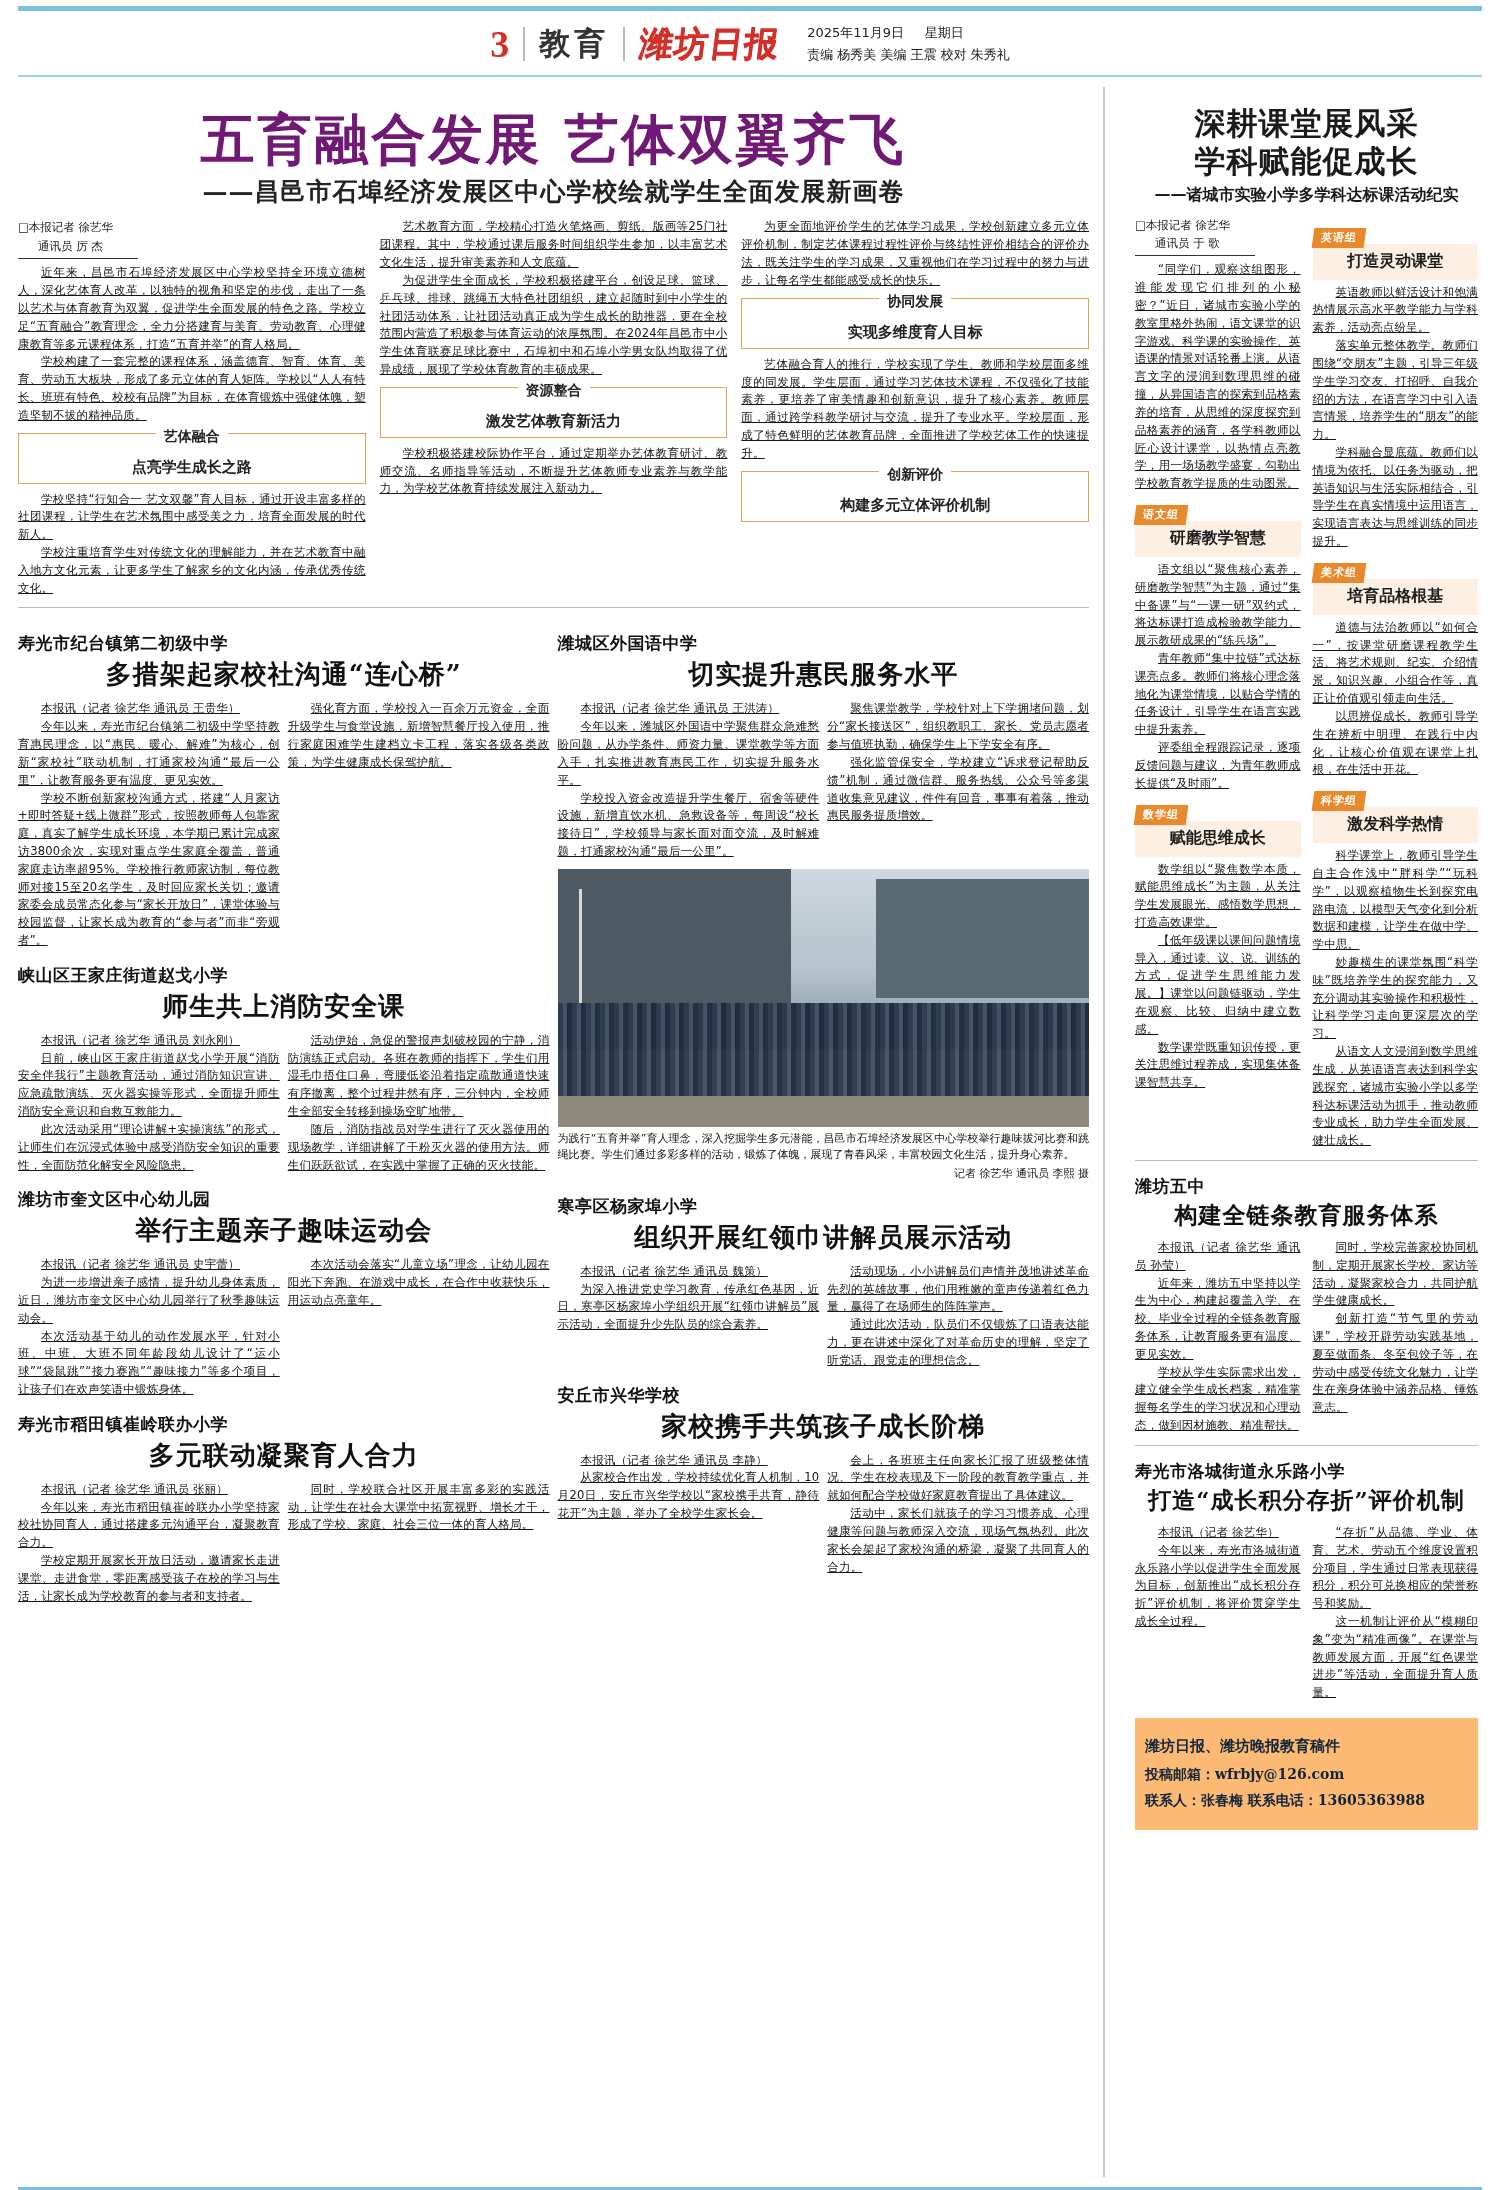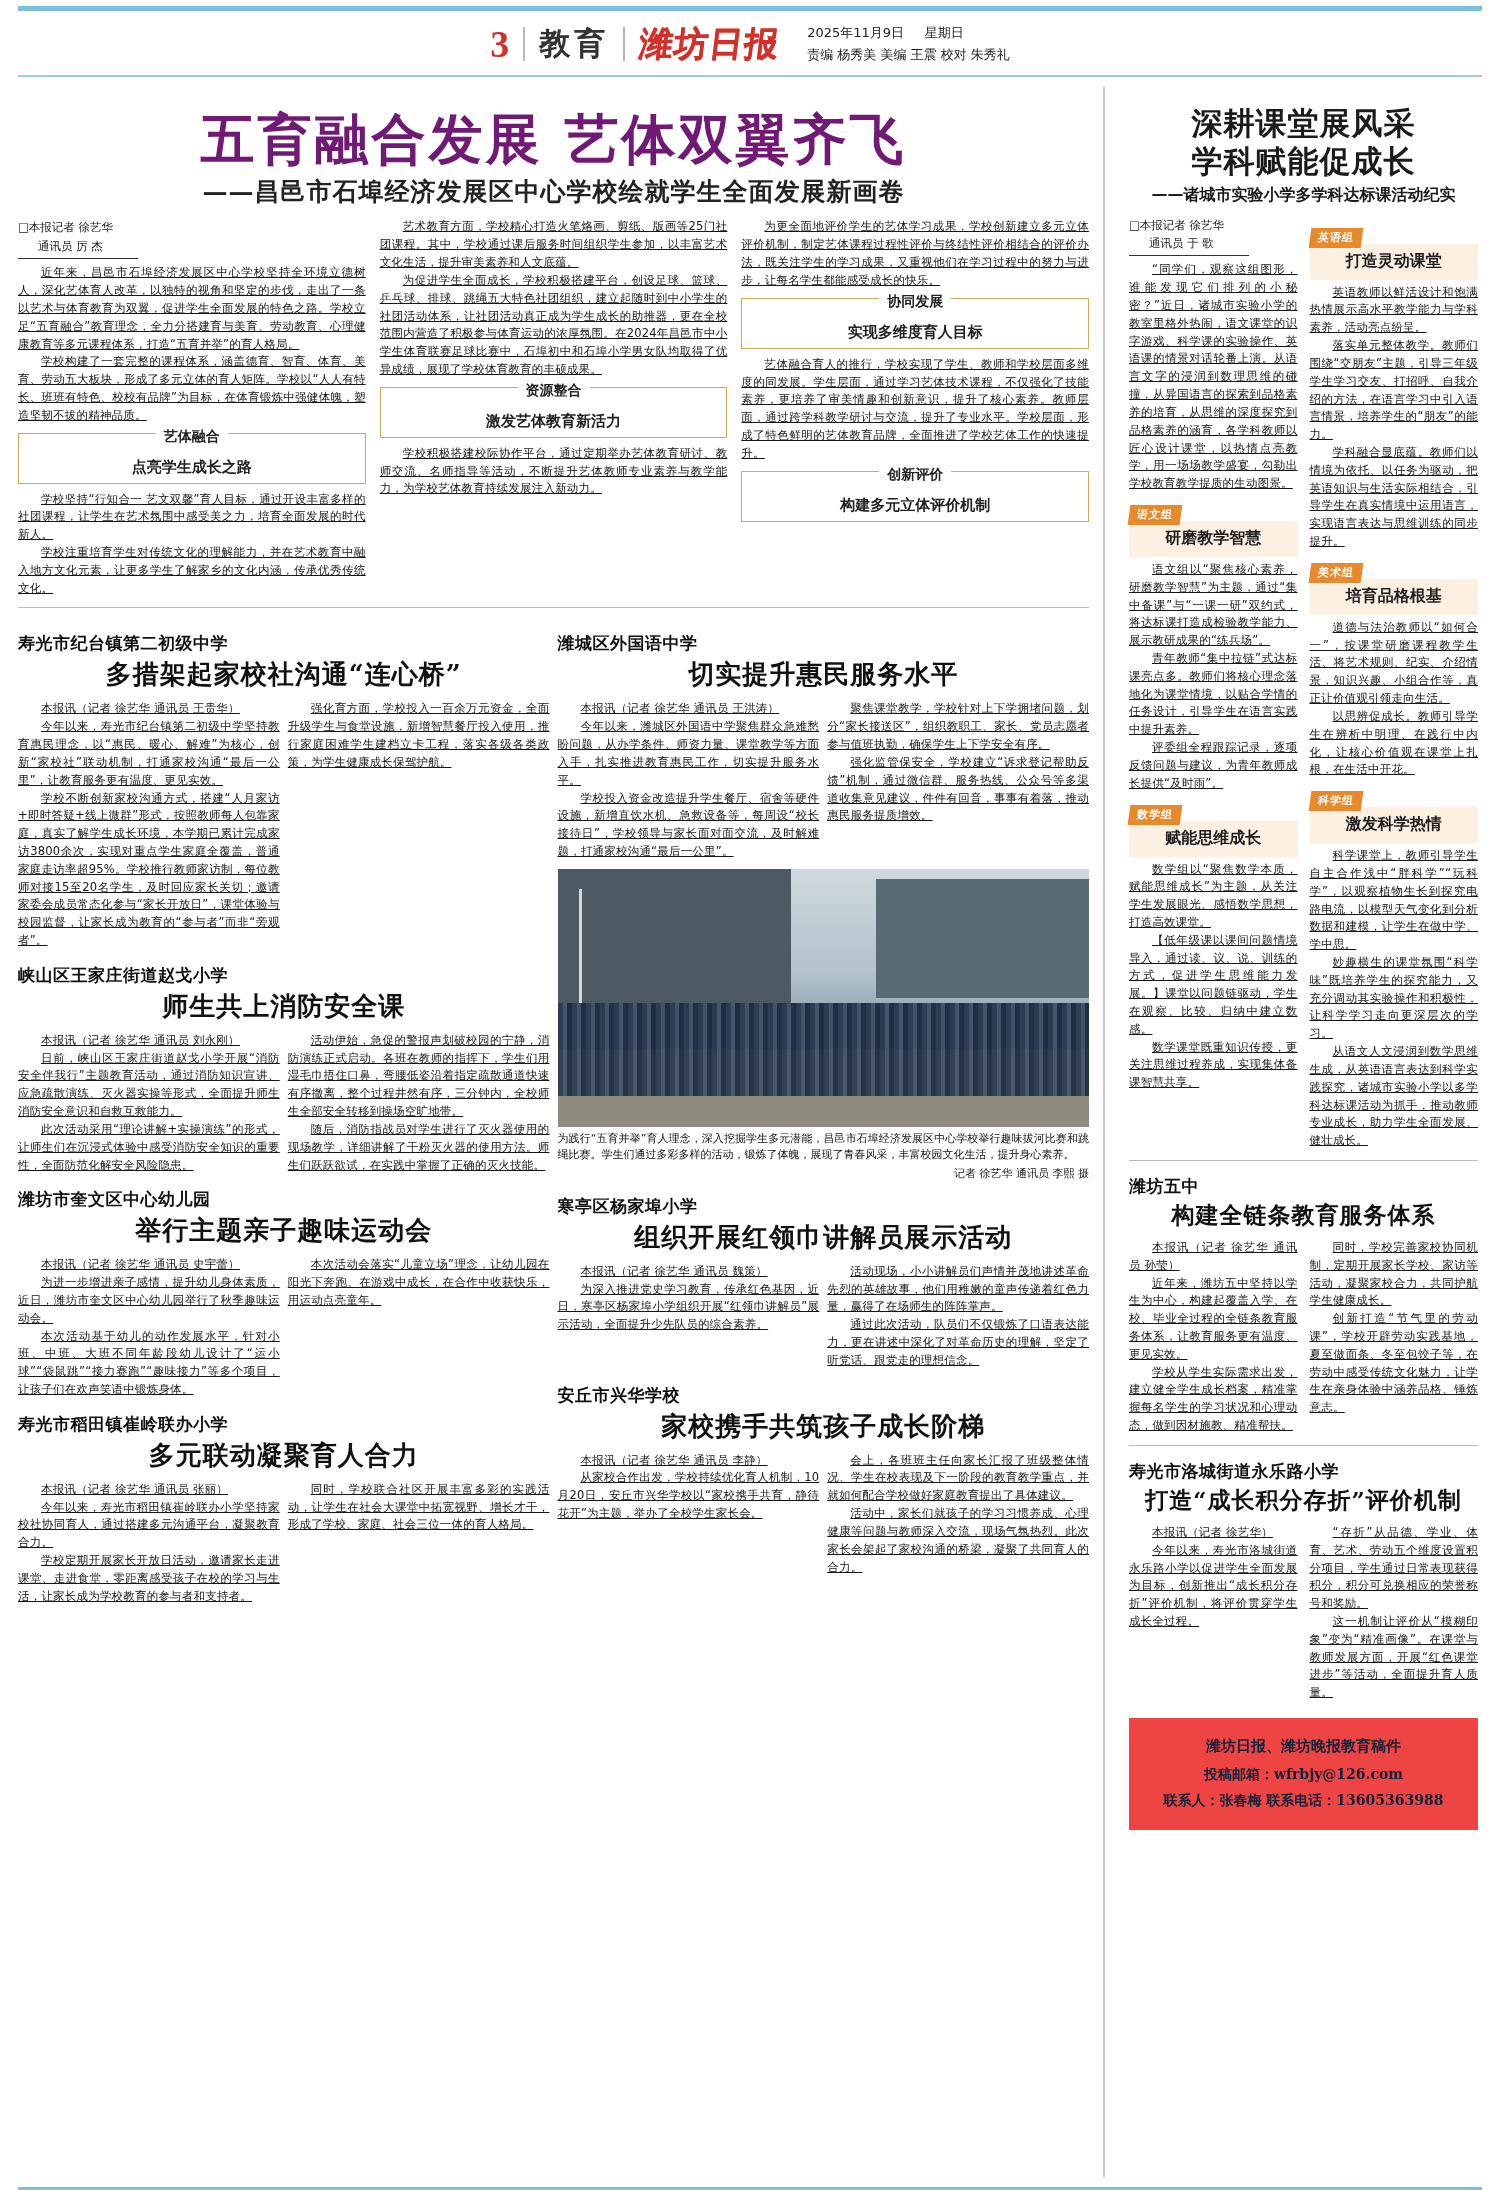--- a/index.html
+++ b/index.html
@@ -30,21 +30,21 @@
     text-shadow:0.5px 0.5px 0 #d4302a;
   }
   .mh-meta { font-size:13px; line-height:1.7; color:#222; margin-left:14px; }
   .mh-meta div { white-space:nowrap; }
   .rule-under-mh { height:2px; background:#9dcde6; margin:2px 0 0 0; }
 
   
   .content { display:flex; margin-top:10px; height:2090px; }
   .left-zone { width:1085px; padding-right:14px; }
   .vdiv { width:2px; background:#c9c9c9; margin:0 0px; }
-  .right-zone { width:373px; padding-left:24px; }
+  .right-zone { width:373px; padding-left:30px; }
 
   
   .lead-title {
     font-family:"DejaVu Serif", serif;
     font-size:54px; font-weight:bold; text-align:center;
     letter-spacing:3px; color:#701a75; line-height:1.12;
     margin:22px 0 6px 0;
   }
   .lead-sub {
     font-family:"DejaVu Serif", serif;
@@ -126,21 +126,21 @@
   .photo .crowd { position:absolute; left:0; right:0; bottom:12%; height:36%;
      background:repeating-linear-gradient(90deg, #2b3a50 0 5px, #43536b 5px 9px, #1e2b3d 9px 14px); opacity:.92;}
   .photo .crowd2 { position:absolute; left:0; right:0; bottom:30%; height:18%;
      background:repeating-linear-gradient(90deg, #33425a 0 4px, #55657d 4px 8px, #222f43 8px 12px); opacity:.85;}
   .photo .flag { position:absolute; left:4%; top:8%; width:3px; height:44%; background:#d8d8d8;}
   .caption { font-size:11px; line-height:1.5; text-align:justify; margin-top:4px; color:#111;}
   .credit { font-size:11px; text-align:right; margin-top:2px;}
 
   
   .contact {
-    background:#ef4444; margin-top:16px; padding:14px 10px 16px; text-align:center;
+    background:#fdba74; margin-top:16px; padding:14px 10px 16px; text-align:left;
   }
   .contact div { font-size:15px; line-height:1.9; font-family:"DejaVu Serif", serif; font-weight:bold; color:#10243a;}
   .contact .small { font-size:14px; font-weight:bold; }
 
   .hr-thin { border-top:1px solid #bbb; margin:10px 0; }
   .bottomline { height:3px; background:#7cc0e0; position:absolute; left:18px; right:18px; bottom:6px;}
 </style>
 </head>
 <body>
 

